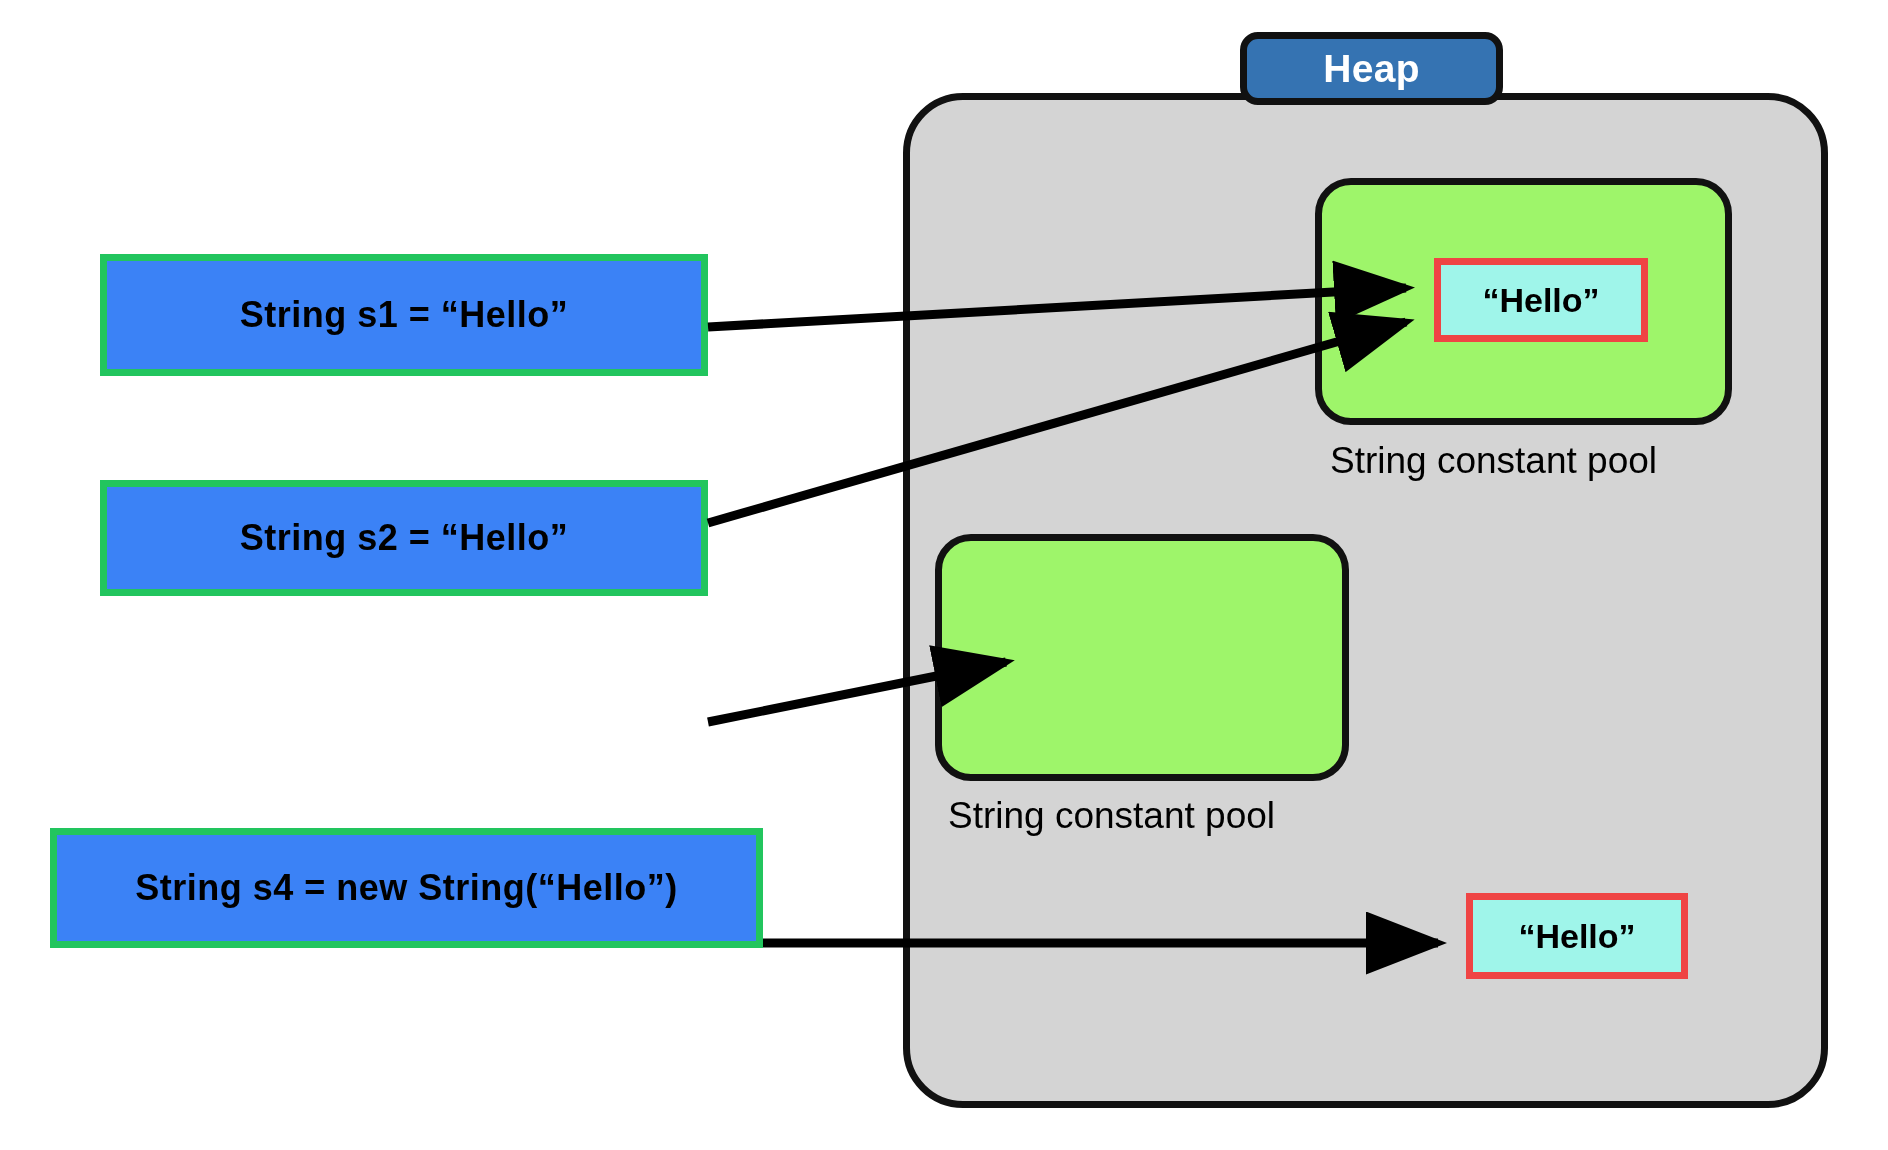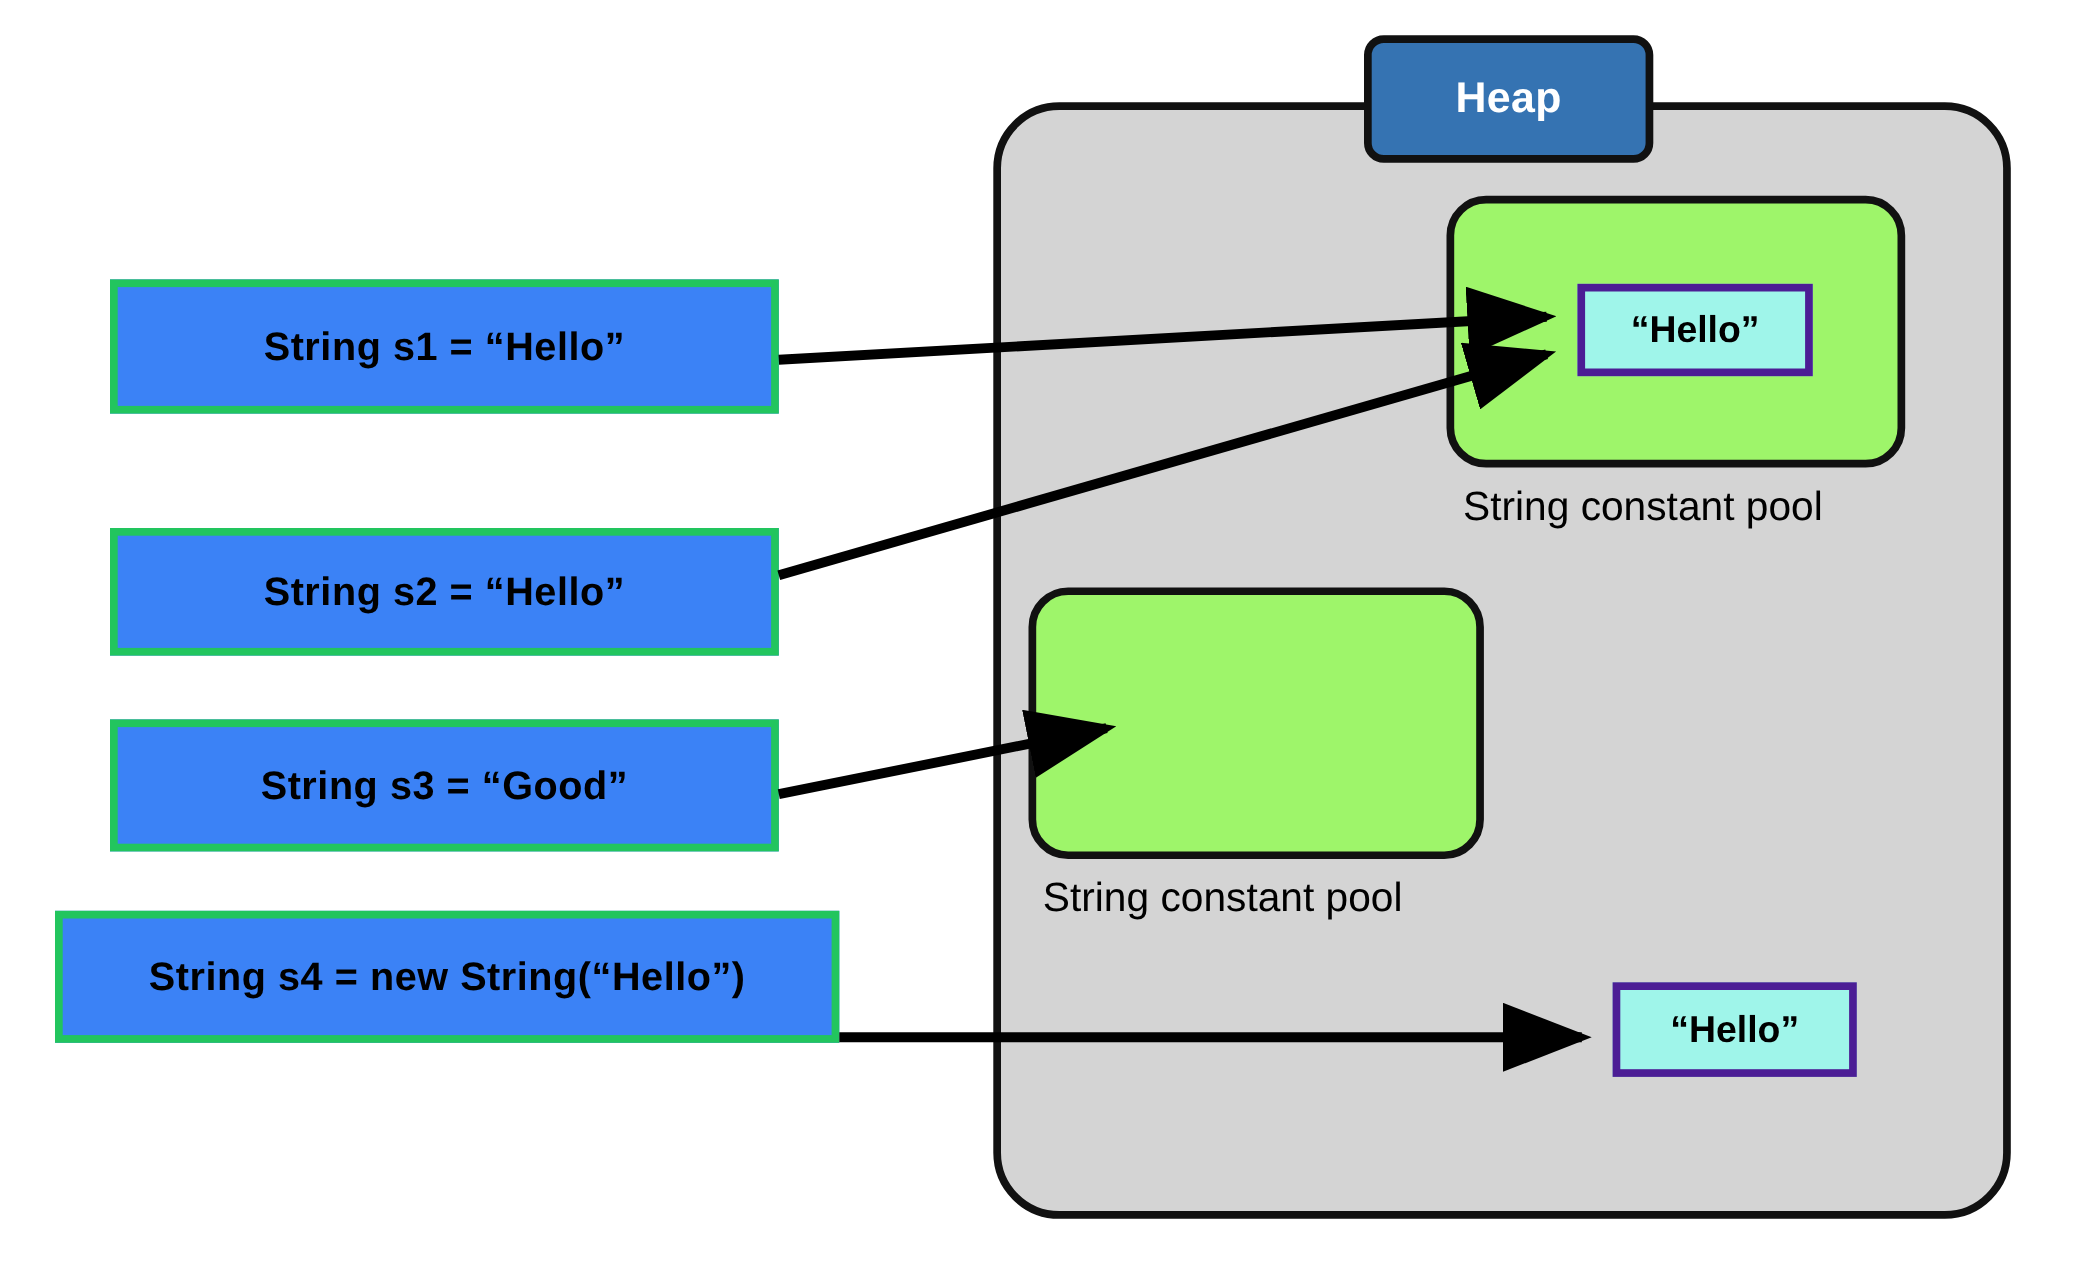--- a/index.html
+++ b/index.html
@@ -30,21 +30,21 @@
     background: #d4d4d4;
     border: 7px solid #111111;
     border-radius: 60px;
   }
 
   
   .heap-badge {
     left: 1240px;
     top: 32px;
     width: 263px;
-    height: 116px;
+    height: 73px;
     background: #3573b2;
     border: 7px solid #111111;
     border-radius: 18px;
     display: flex;
     align-items: center;
     justify-content: center;
   }
   .heap-badge-label {
     color: #ffffff;
     font-size: 39px;
@@ -69,21 +69,21 @@
     font-weight: normal;
     font-family: "Liberation Sans", sans-serif;
     white-space: nowrap;
   }
   .caption-a { left: 1330px; top: 440px; }
   .caption-b { left: 948px; top: 795px; }
 
   
   .value-box {
     background: #9ff5ea;
-    border: 7px solid #4c1d95;
+    border: 7px solid #ef4444;
     display: flex;
     align-items: center;
     justify-content: center;
   }
   .value-label {
     color: #000000;
     font-size: 34px;
     font-weight: bold;
     font-family: "Liberation Sans", sans-serif;
     white-space: nowrap;
@@ -145,23 +145,20 @@
   <div class="abs heap-badge">
     <span class="heap-badge-label">Heap</span>
   </div>
 
   <div class="abs stmt-box stmt-1">
     <span class="stmt-label">String s1 = “Hello”</span>
   </div>
   <div class="abs stmt-box stmt-2">
     <span class="stmt-label">String s2 = “Hello”</span>
   </div>
-  <div class="abs stmt-box stmt-3">
-    <span class="stmt-label">String s3 = “Good”</span>
-  </div>
   <div class="abs stmt-box stmt-4">
     <span class="stmt-label">String s4 = new String(“Hello”)</span>
   </div>
 
   <svg class="arrow-layer" viewBox="0 0 1888 1150">
     <defs>
       <marker id="ah" markerWidth="9" markerHeight="7" refX="8" refY="3.5" orient="auto" markerUnits="strokeWidth">
         <path d="M0,0 L9,3.5 L0,7 Z" fill="#000000"></path>
       </marker>
     </defs>

